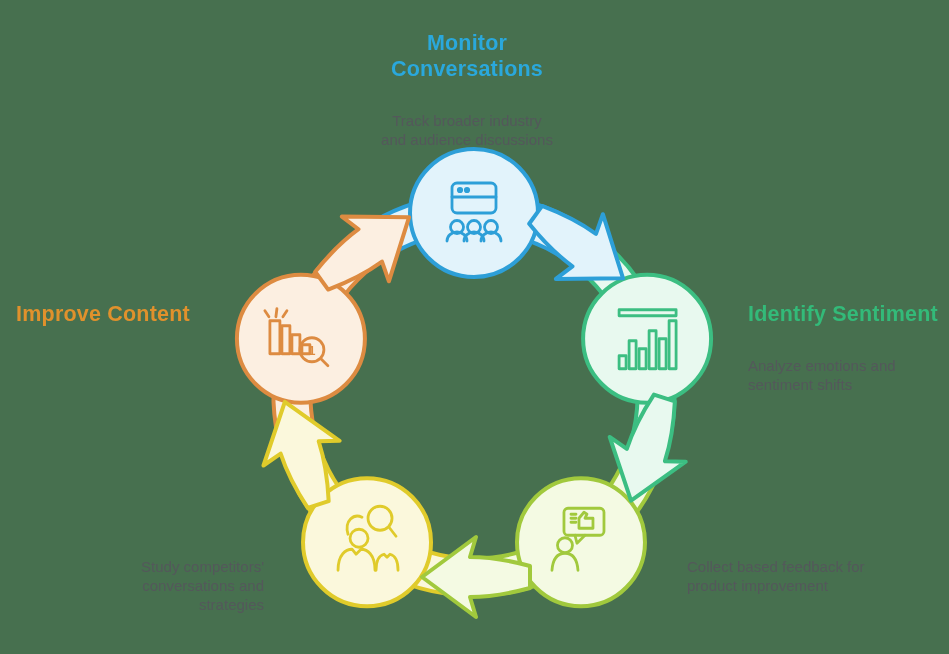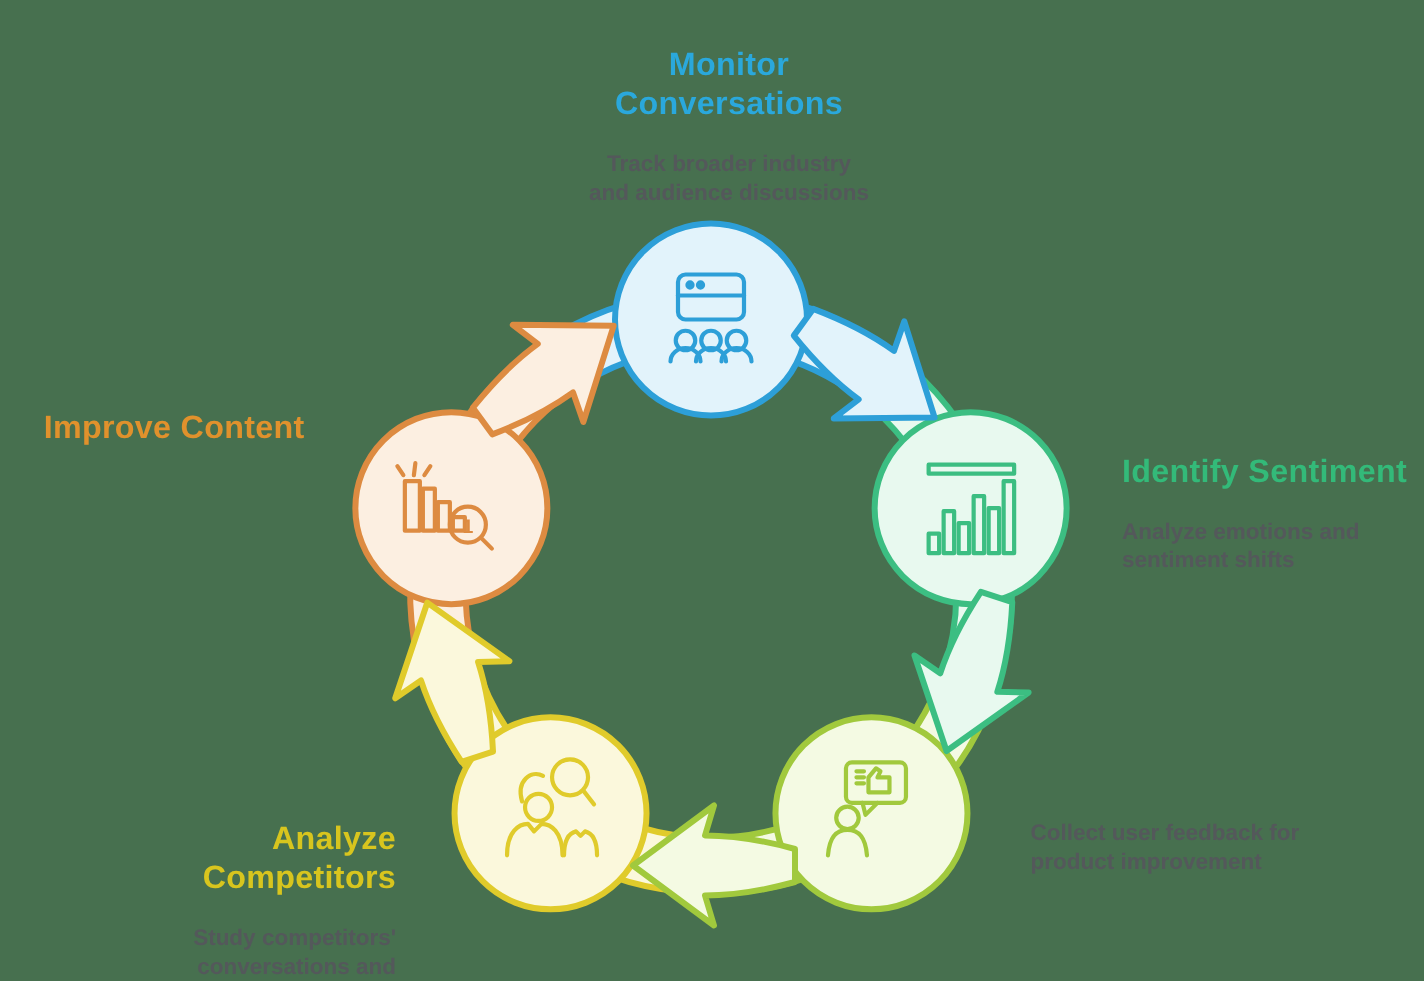--- a/index.html
+++ b/index.html
@@ -3,26 +3,26 @@
 <meta charset="utf-8">
 <style>
   html,body{margin:0;padding:0;}
   body{
     width:949px;height:654px;position:relative;overflow:hidden;
     font-family:"Liberation Sans",sans-serif;
   }
   #ring-svg{position:absolute;left:0;top:0;}
   .step-label{position:absolute;white-space:pre-line;}
   .step-title{font-size:21.5px;font-weight:bold;line-height:1.21;letter-spacing:.2px;}
-  .step-desc{font-size:15px;font-weight:bold;line-height:1.28;}
-  .loc-monitor  {left:336px;top:12px;width:300px;text-align:center;}
+  .step-desc{font-size:15px;font-weight:normal;line-height:1.28;margin-top:11px;}
+  .loc-monitor  {left:317px;top:12px;width:300px;text-align:center;}
   .loc-identify {left:748px;top:283px;width:212px;text-align:left;}
   .loc-gather   {left:687px;top:528px;width:262px;text-align:left;}
   .loc-analyze  {left:14px;top:528px;width:250px;text-align:right;}
-  .loc-improve  {left:3px;top:254px;width:200px;text-align:right;}
+  .loc-improve  {left:3px;top:283px;width:200px;text-align:center;}
 </style>
 </head>
 <body style="background: rgb(71, 112, 79);">
 
 <svg id="ring-svg" width="949" height="654" viewBox="0 0 949 654">
     <g>
       <path d="M 586.0503885092699 251.5820428435766 A 182 182 0 0 1 640.2652732909534 320.97393096020437" fill="none" stroke="#3CBE82" stroke-width="41"></path>
       <path d="M 586.0503885092699 251.5820428435766 A 182 182 0 0 1 640.2652732909534 320.97393096020437" fill="none" stroke="#E8F9EF" stroke-width="33"></path>
     </g>
     <g>
@@ -127,27 +127,25 @@
 and audience discussions</div>
 </div>
 
 <div class="step-label loc-identify">
   <div class="step-title" style="color: rgb(51, 186, 121);">Identify Sentiment</div>
   <div class="step-desc" style="color: rgb(84, 88, 91);">Analyze emotions and
 sentiment shifts</div>
 </div>
 
 <div class="step-label loc-gather">
-  <div class="step-desc" style="color: rgb(84, 88, 91);">Collect user feedback for
+  <div class="step-desc" style="color: rgb(84, 88, 91);">Collect based feedback for
 product improvement</div>
 </div>
 
 <div class="step-label loc-analyze">
-  <div class="step-title" style="color: rgb(216, 197, 30);">Analyze
-Competitors</div>
   <div class="step-desc" style="color: rgb(84, 88, 91);">Study competitors'
 conversations and
 strategies</div>
 </div>
 
 <div class="step-label loc-improve">
   <div class="step-title" style="color: rgb(224, 145, 44);">Improve Content</div>
 </div>
 
 </body></html>

